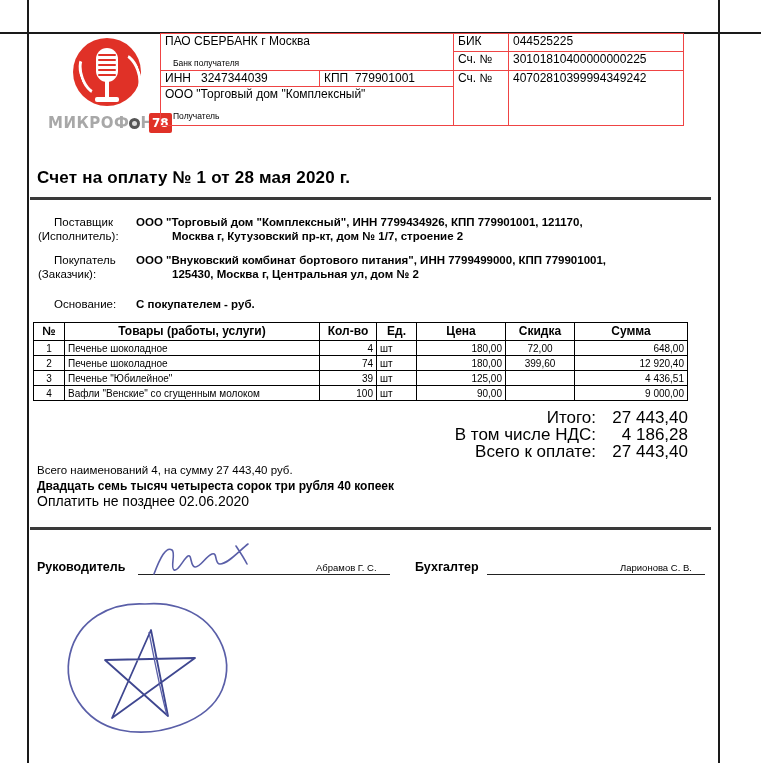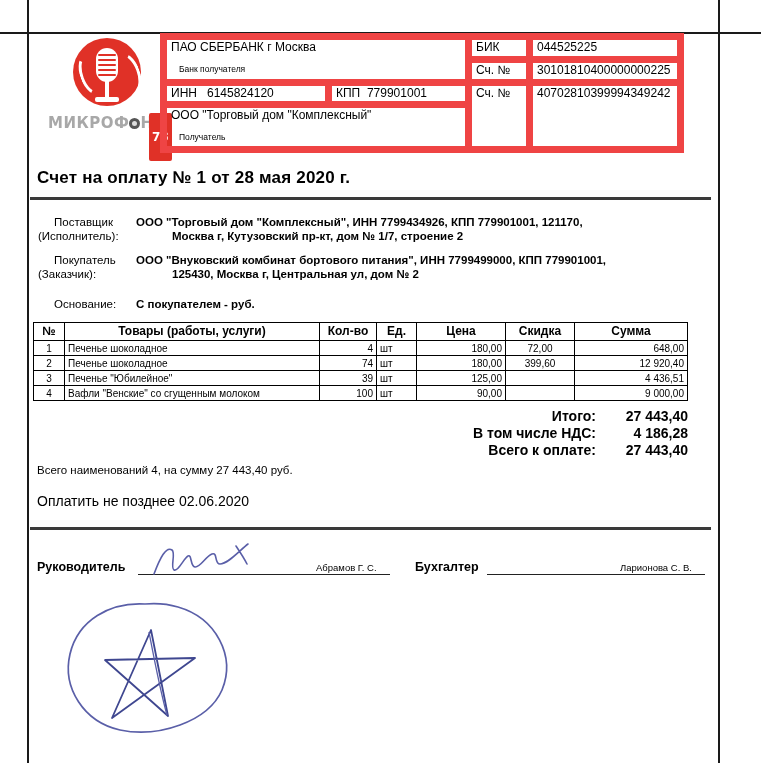--- a/index.html
+++ b/index.html
@@ -13,21 +13,21 @@
   
   .crop-v{position:absolute;top:0;bottom:0;width:0;border-left:2px solid #1a1a1a;}
   .crop-h{position:absolute;left:0;right:0;height:0;border-top:2px solid #1a1a1a;}
   .crop-v.left{left:27px;}
   .crop-v.right{left:718px;}
   .crop-h.top{top:32px;left:0;width:761px;}
 
   
   .req{position:absolute;left:160px;top:33px;width:524px;border-collapse:collapse;
        font-size:12px;}
-  .req td{border:7px solid #ef4444;padding:1px 4px;vertical-align:top;line-height:1.15;}
+  .req td{border:1px solid #ef4444;padding:1px 4px;vertical-align:top;line-height:1.15;}
   .req .lbl{font-size:8.5px;color:#000;display:block;margin-top:10px;padding-left:8px;}
   .req .small-cell{width:46px;white-space:nowrap;}
   .cellpad{height:36px;}
 
   
   .logo{position:absolute;left:30px;top:36px;width:122px;height:110px;margin-left:16px;}
   .logo-circle{position:absolute;left:27px;top:2px;width:68px;height:68px;border-radius:50%;
                background:#e03127;}
   .mic-body{position:absolute;left:50px;top:12px;width:22px;height:34px;border-radius:11px;
             background:#fff;}
@@ -38,21 +38,21 @@
         border-top-color:transparent;border-bottom-color:transparent;}
   .wave.l1{left:34px;top:16px;width:20px;height:38px;transform:rotate(-20deg);}
   .wave.r1{left:68px;top:16px;width:20px;height:38px;transform:rotate(160deg);}
   .logo-word{position:absolute;left:2px;top:78px;font-weight:bold;font-size:15px;letter-spacing:0.5px;
              color:#a8a8a8;font-family:"DejaVu Sans",sans-serif;}
   .logo-o{display:inline-block;width:11px;height:11px;border-radius:50%;background:#555;
           vertical-align:middle;position:relative;}
   .logo-o::after{content:"";position:absolute;left:3px;top:3px;width:5px;height:5px;border-radius:50%;
                  background:#ddd;}
   .logo-78{position:absolute;left:103px;top:77px;background:#e03127;color:#fff;font-weight:bold;
-           font-size:12px;padding:17px 3px;border-radius:2px;font-family:"DejaVu Sans",sans-serif;}
+           font-size:12px;padding:3px 3px;border-radius:2px;font-family:"DejaVu Sans",sans-serif;}
 
   
   .title{position:absolute;left:37px;top:168px;font-size:17px;font-weight:bold;letter-spacing:0.2px;}
   .rule{position:absolute;background:#3a3a3a;height:3px;}
   .rule.r1{left:30px;top:197px;width:681px;}
   .rule.r2{left:30px;top:527px;width:681px;}
 
   
   .party{position:absolute;font-size:11.5px;line-height:14px;}
   .party .k{position:absolute;left:16px;top:0;width:96px;}
@@ -72,21 +72,21 @@
   .items td{height:14px;}
   .c-num{width:24px;text-align:center;}
   .c-name{text-align:left;}
   .c-qty{width:50px;text-align:right;}
   .c-unit{width:33px;text-align:left;padding-left:4px;}
   .c-price{width:82px;text-align:right;}
   .c-disc{width:62px;text-align:center;}
   .c-sum{width:106px;text-align:right;}
 
   
-  .totals{position:absolute;left:400px;top:408px;width:288px;font-size:14px;font-weight:bold;}
+  .totals{position:absolute;left:400px;top:408px;width:288px;font-size:17px;font-weight:normal;}
   .totals .row{display:flex;justify-content:flex-end;align-items:baseline;height:17px;}
   .totals .tl{text-align:right;}
   .totals .tv{width:92px;text-align:right;}
 
   
   .sum-line{position:absolute;left:37px;font-size:11.5px;}
   #sum1{top:464px;}
   #sum2{top:479px;font-weight:bold;font-size:12px;}
   #paydate{top:493px;font-size:14px;}
 
@@ -137,21 +137,21 @@
       <td class="small-cell">БИК</td>
       <td>044525225</td>
     </tr>
     <tr>
       <td class="small-cell">Сч. №</td>
       <td>30101810400000000225</td>
     </tr>
     <tr>
       <td style="width:150px">
         <span>ИНН</span>&nbsp;&nbsp;
-        <span>6145824120</span>
+        <span>3247344039</span>
       </td>
       <td style="width:125px">
         <span>КПП</span>&nbsp;
         <span>779901001</span>
       </td>
       <td class="small-cell" rowspan="2">Сч. №</td>
       <td rowspan="2">40702810399994349242</td>
     </tr>
     <tr>
       <td colspan="2" class="cellpad">
@@ -245,20 +245,21 @@
       <span class="tl">В том числе НДС:</span>
       <span class="tv">4 186,28</span>
     </div>
     <div class="row">
       <span class="tl">Всего к оплате:</span>
       <span class="tv">27 443,40</span>
     </div>
   </div>
 
   <div class="sum-line" id="sum1">Всего наименований 4, на сумму 27 443,40 руб.</div>
+  <div class="sum-line" id="sum2">Двадцать семь тысяч четыреста сорок три рубля 40 копеек</div>
   <div class="sum-line" id="paydate">Оплатить не позднее 02.06.2020</div>
 
   <div class="rule r2"></div>
 
   <div class="sig" id="sig-dir">Руководитель</div>
   <div class="sig-line" id="line-dir"></div>
   <div class="sig-name" id="name-dir">Абрамов Г. С.</div>
 
   <div class="sig" id="sig-acc">Бухгалтер</div>
   <div class="sig-line" id="line-acc"></div>

